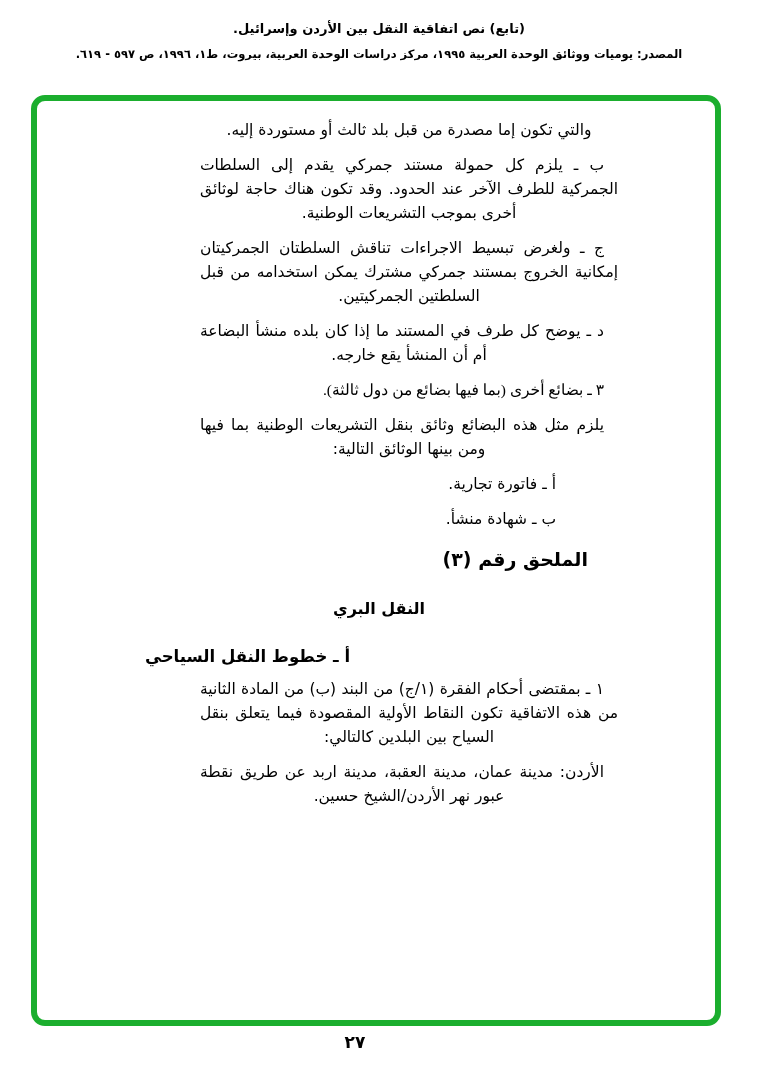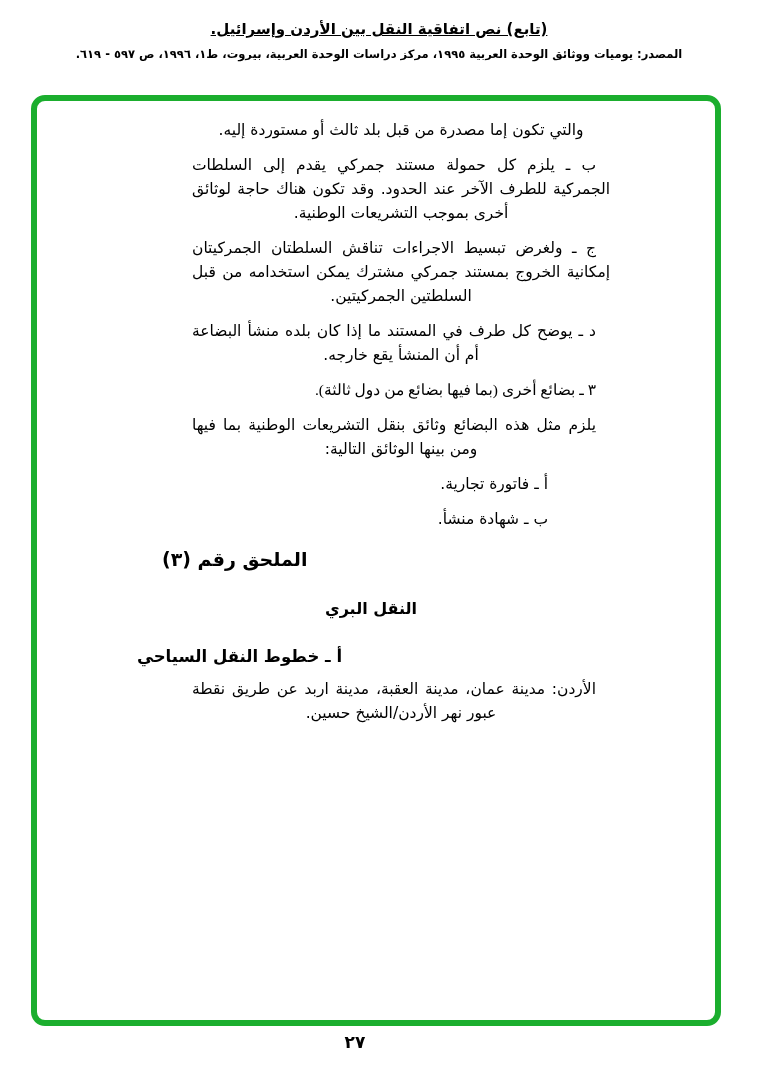--- a/index.html
+++ b/index.html
@@ -18,24 +18,23 @@
   
   .doc-header {
     position: absolute;
     top: 18px;
     left: 0;
     width: 758px;
     text-align: center;
     direction: rtl;
   }
   .doc-header .title-line {
-    font-size: 15px;
+    font-size: 13px;
     font-weight: bold;
     line-height: 22px;
-    text-decoration: underline;
   }
   .doc-header .source-line {
     font-size: 11.5px;
     font-weight: bold;
     line-height: 20px;
     margin-top: 4px;
     letter-spacing: 0;
   }
   
   .green-frame {
@@ -45,21 +44,21 @@
     width: 678px;   
     height: 919px;  
     border: 6px solid #1bae2e;
     border-radius: 14px;
     background: #ffffff;
     box-sizing: content-box;
   }
   
   .content-column {
     position: absolute;
-    left: 192px;
+    left: 200px;
     top: 118px;
     width: 418px;
     direction: rtl;
     font-size: 15.5px;
     line-height: 24px;
   }
   .para {
     margin: 0 0 11px 0;
     text-align: justify;
     text-align-last: center;
@@ -75,21 +74,21 @@
     font-family: Liberation Serif, serif;
   }
   .list-item {
     margin: 0 0 11px 0;
     text-align: right;
     padding-right: 62px;
   }
   .heading-1 {
     font-size: 19px;
     font-weight: bold;
-    text-align: left;
+    text-align: right;
     margin: 16px 0 26px 0;
     position: relative;
     right: 30px;
   }
   .heading-2 {
     font-size: 16px;
     font-weight: bold;
     text-align: center;
     margin: 0 0 24px 0;
     position: relative;
@@ -144,18 +143,19 @@
 
   <p class="list-item">ب ـ شهادة منشأ.</p>
 
 
   <div class="heading-1">الملحق رقم (٣)</div>
 
   <div class="heading-2">النقل البري</div>
 
   <div class="heading-3">أ ـ خطوط النقل السياحي</div>
 
+  <p class="para">١ ـ بمقتضى أحكام الفقرة (١/ج) من البند (ب) من المادة الثانية من هذه الاتفاقية تكون النقاط الأولية المقصودة فيما يتعلق بنقل السياح بين البلدين كالتالي:</p>
 
   <p class="para">الأردن: مدينة عمان، مدينة العقبة، مدينة اربد عن طريق نقطة عبور نهر الأردن/الشيخ حسين.</p>
 
 </div>
 
 <div class="page-number">٢٧</div>
 
 </body></html>

